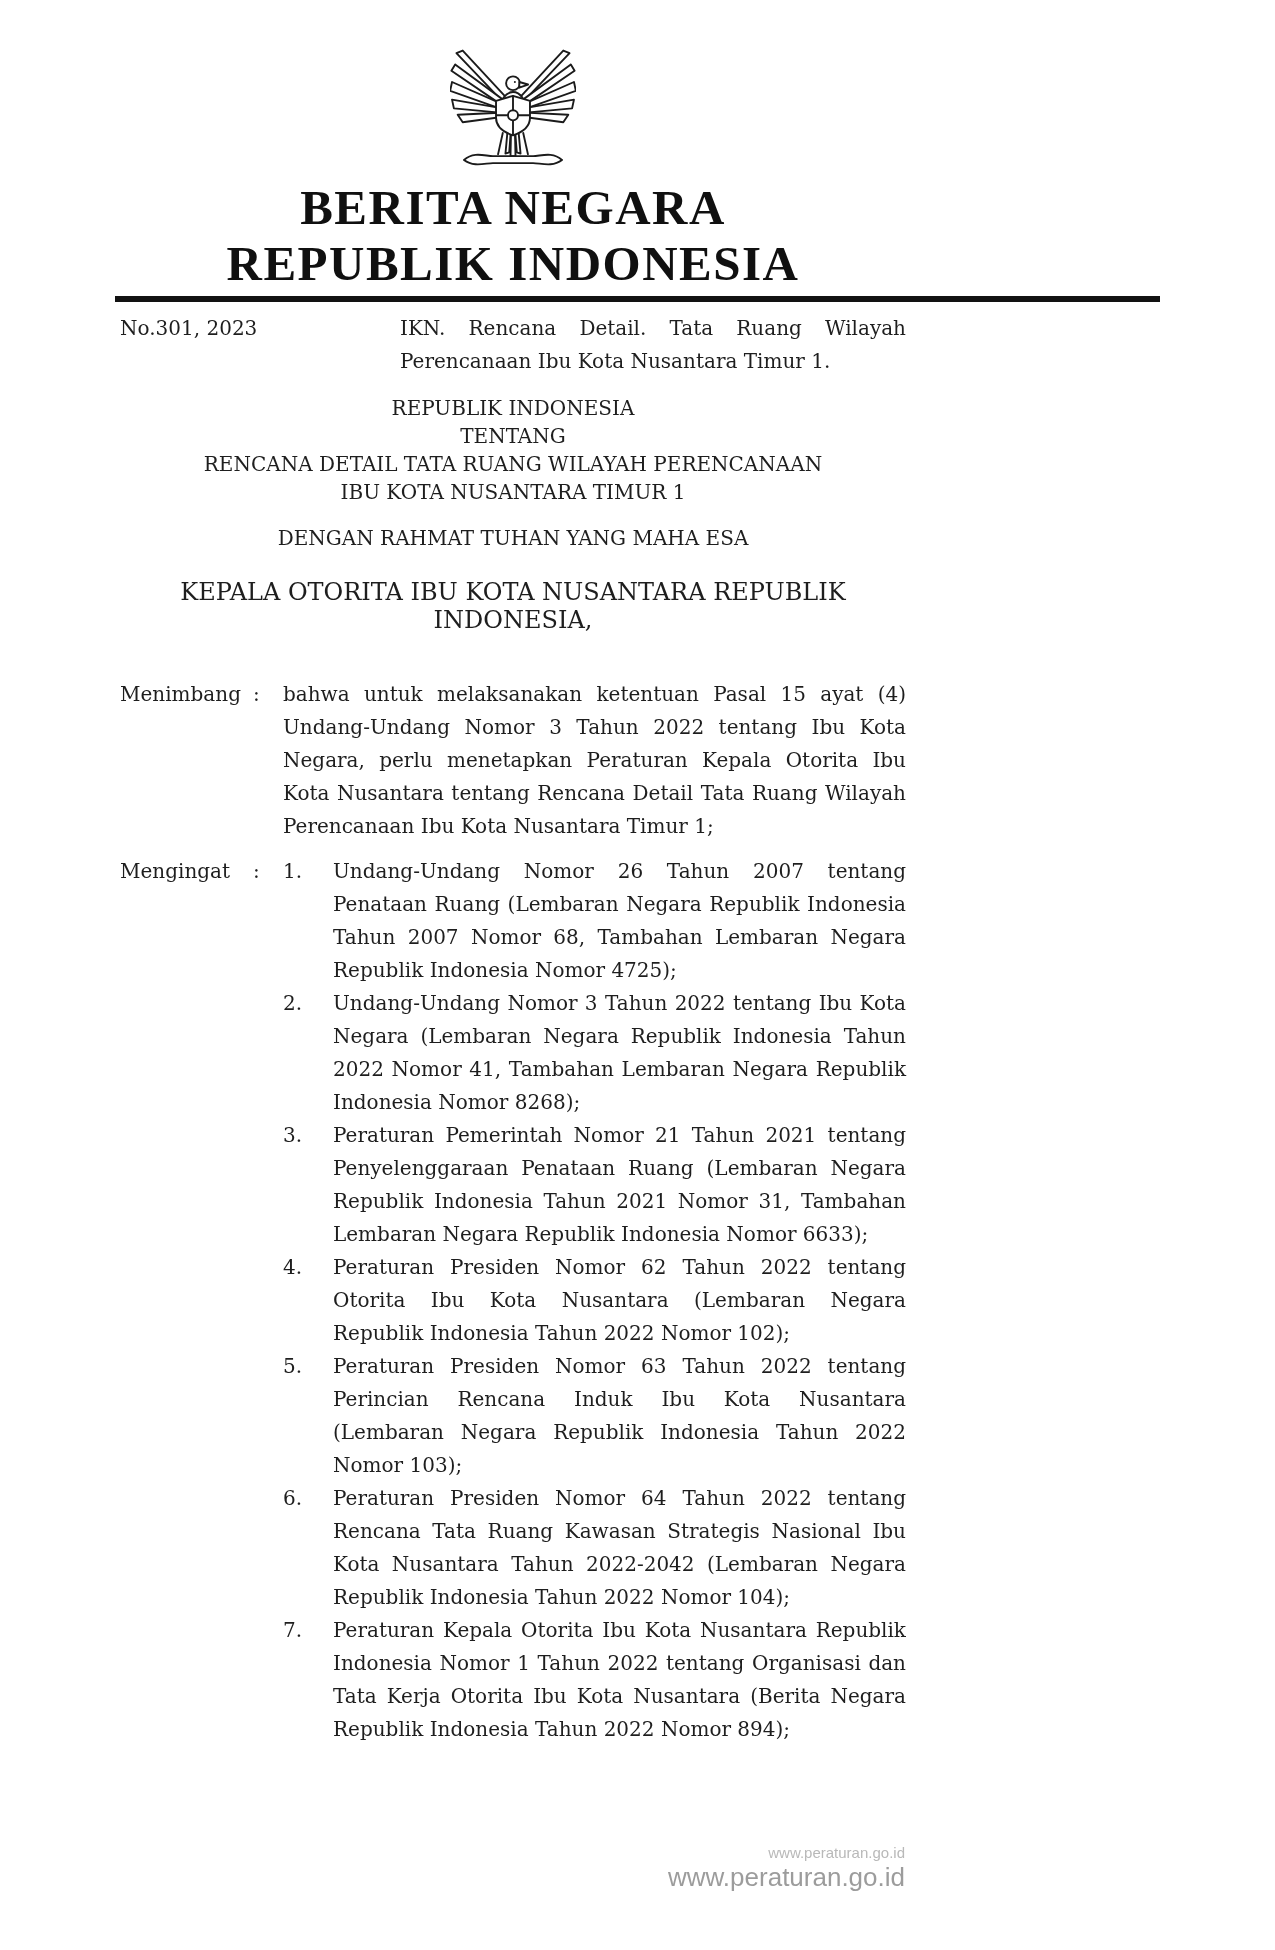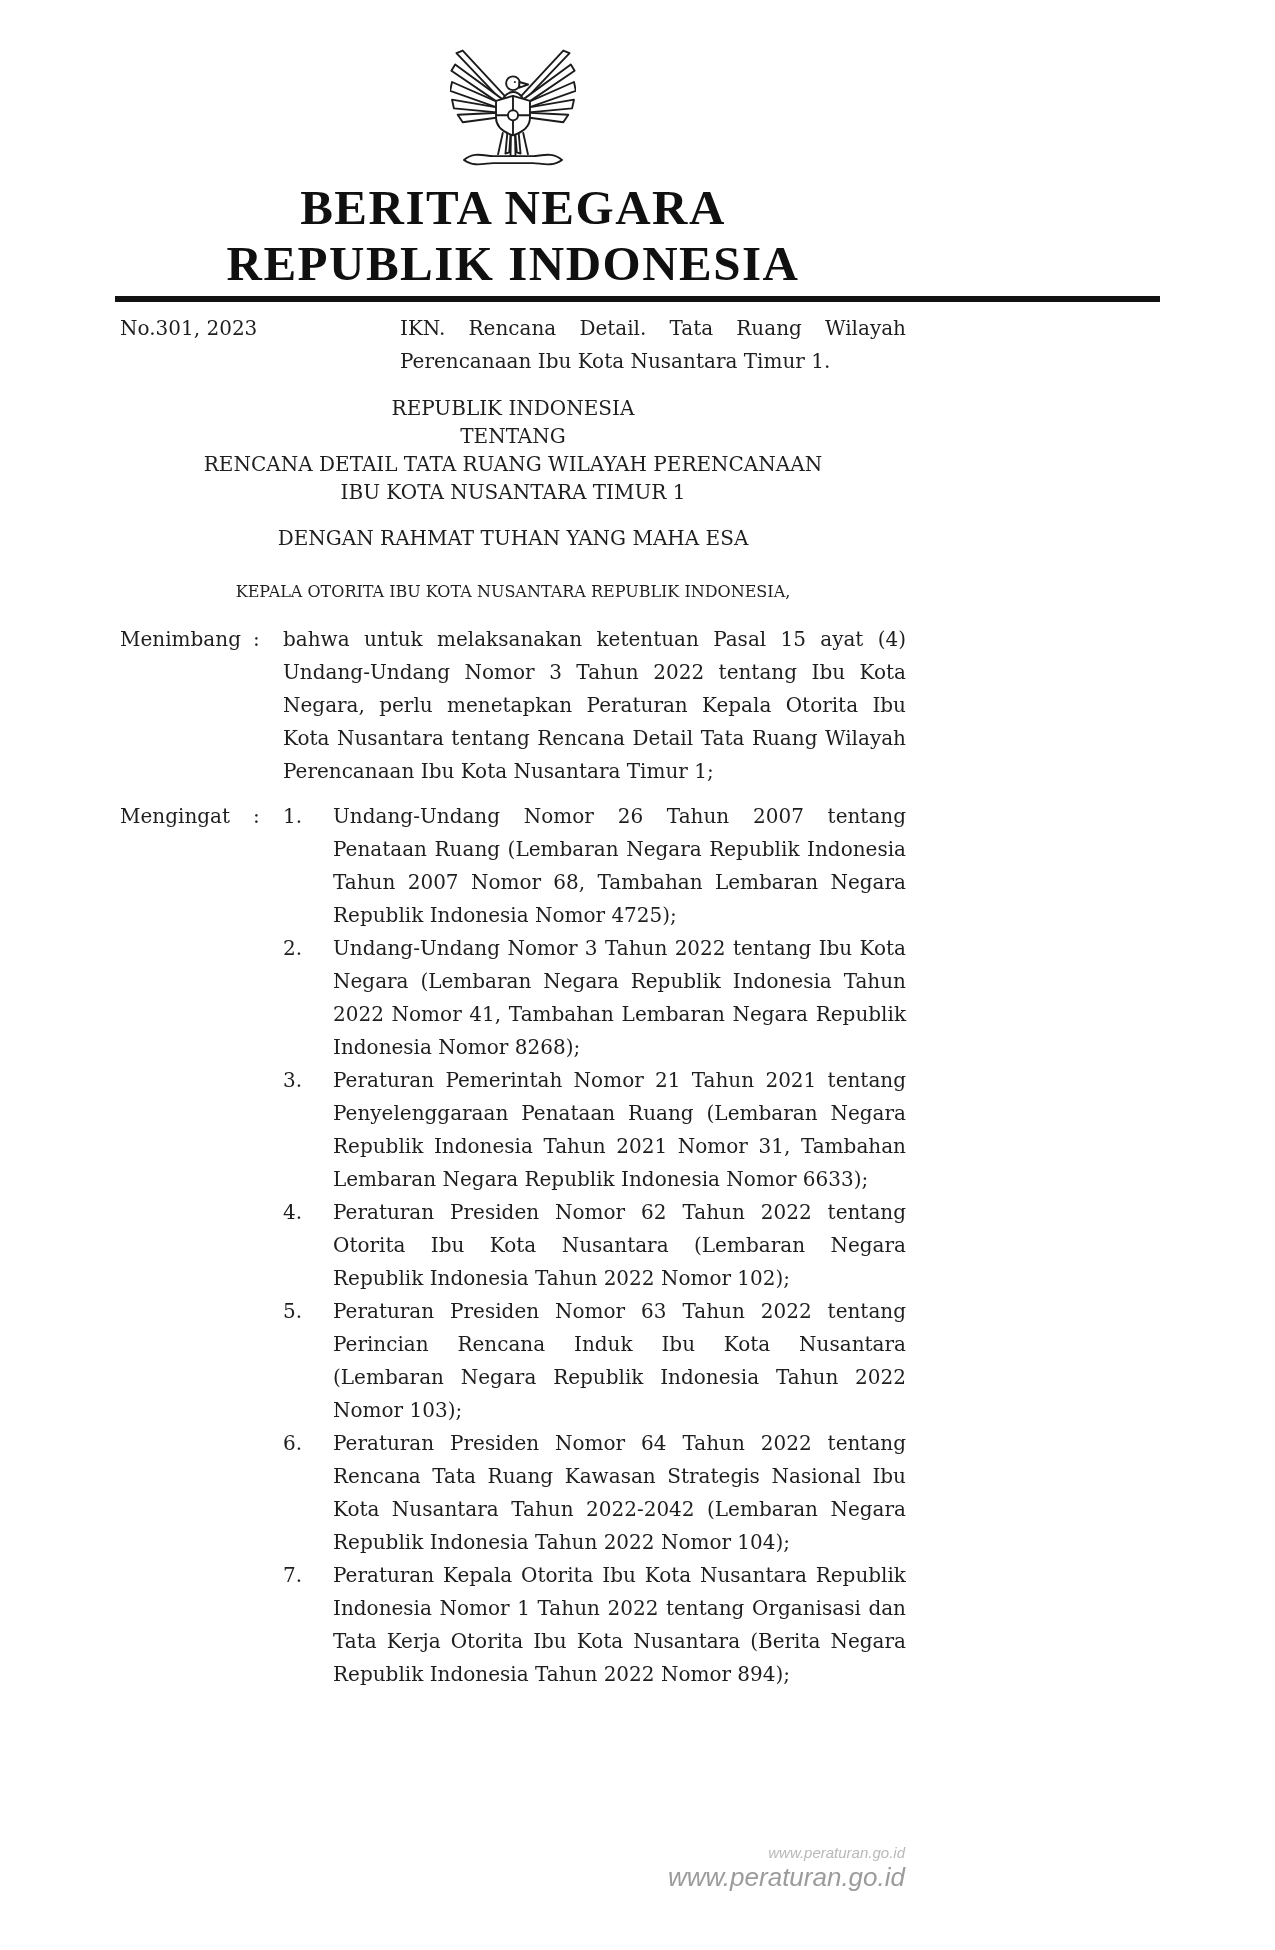--- a/index.html
+++ b/index.html
@@ -13,35 +13,34 @@
   .masthead{
     text-align:center;font-family:"Liberation Serif",serif;font-weight:bold;
     font-size:49px;line-height:56px;letter-spacing:1.5px;margin-top:10px;color:#101010;
   }
   .masthead-rule{margin-top:4px;margin-left:-5px;width:1045px;height:6px;background:#121212}
   .issue-row{display:flex;margin-top:10px;font-size:20px;line-height:33px}
   .issue-no{flex:none}
   .issue-subject{margin-left:auto;width:506px;text-align:justify}
   .heading-block{margin-top:16px;text-align:center;font-size:20px;line-height:28px}
   .invocation{margin-top:18px;text-align:center;font-size:20px;line-height:28px}
-  .authority{margin-top:26px;text-align:center;font-size:16px;line-height:28px}
+  .authority{margin-top:26px;text-align:center;font-size:24px;line-height:28px}
   .clause{display:flex;font-size:20px;line-height:33px}
-  .clause-considering{margin-top:17px}
+  .clause-considering{margin-top:44px}
   .clause-legal{margin-top:12px}
   .clause-label{flex:none;width:133px}
   .clause-colon{flex:none;width:30px}
   .clause-body{flex:1;min-width:0}
   .just{text-align:justify}
   .num-item{display:flex}
   .num{flex:none;width:50px}
   .num-text{flex:1;min-width:0;text-align:justify}
   .footer{
     position:absolute;right:370px;bottom:58px;text-align:right;
     font-family:"Liberation Sans",sans-serif;
-    font-style:italic;
   }
   .footer-small{font-size:15px;color:#b9b9b9;line-height:18px}
   .footer-large{font-size:26px;color:#9c9c9c;line-height:30px}
   svg .ln{fill:none;stroke:#1b1b1b;stroke-width:3}
   svg .sh{fill:#ffffff;stroke:#1b1b1b;stroke-width:3;stroke-linejoin:round}
 </style>
 </head>
 <body>
 
 <div class="column">

